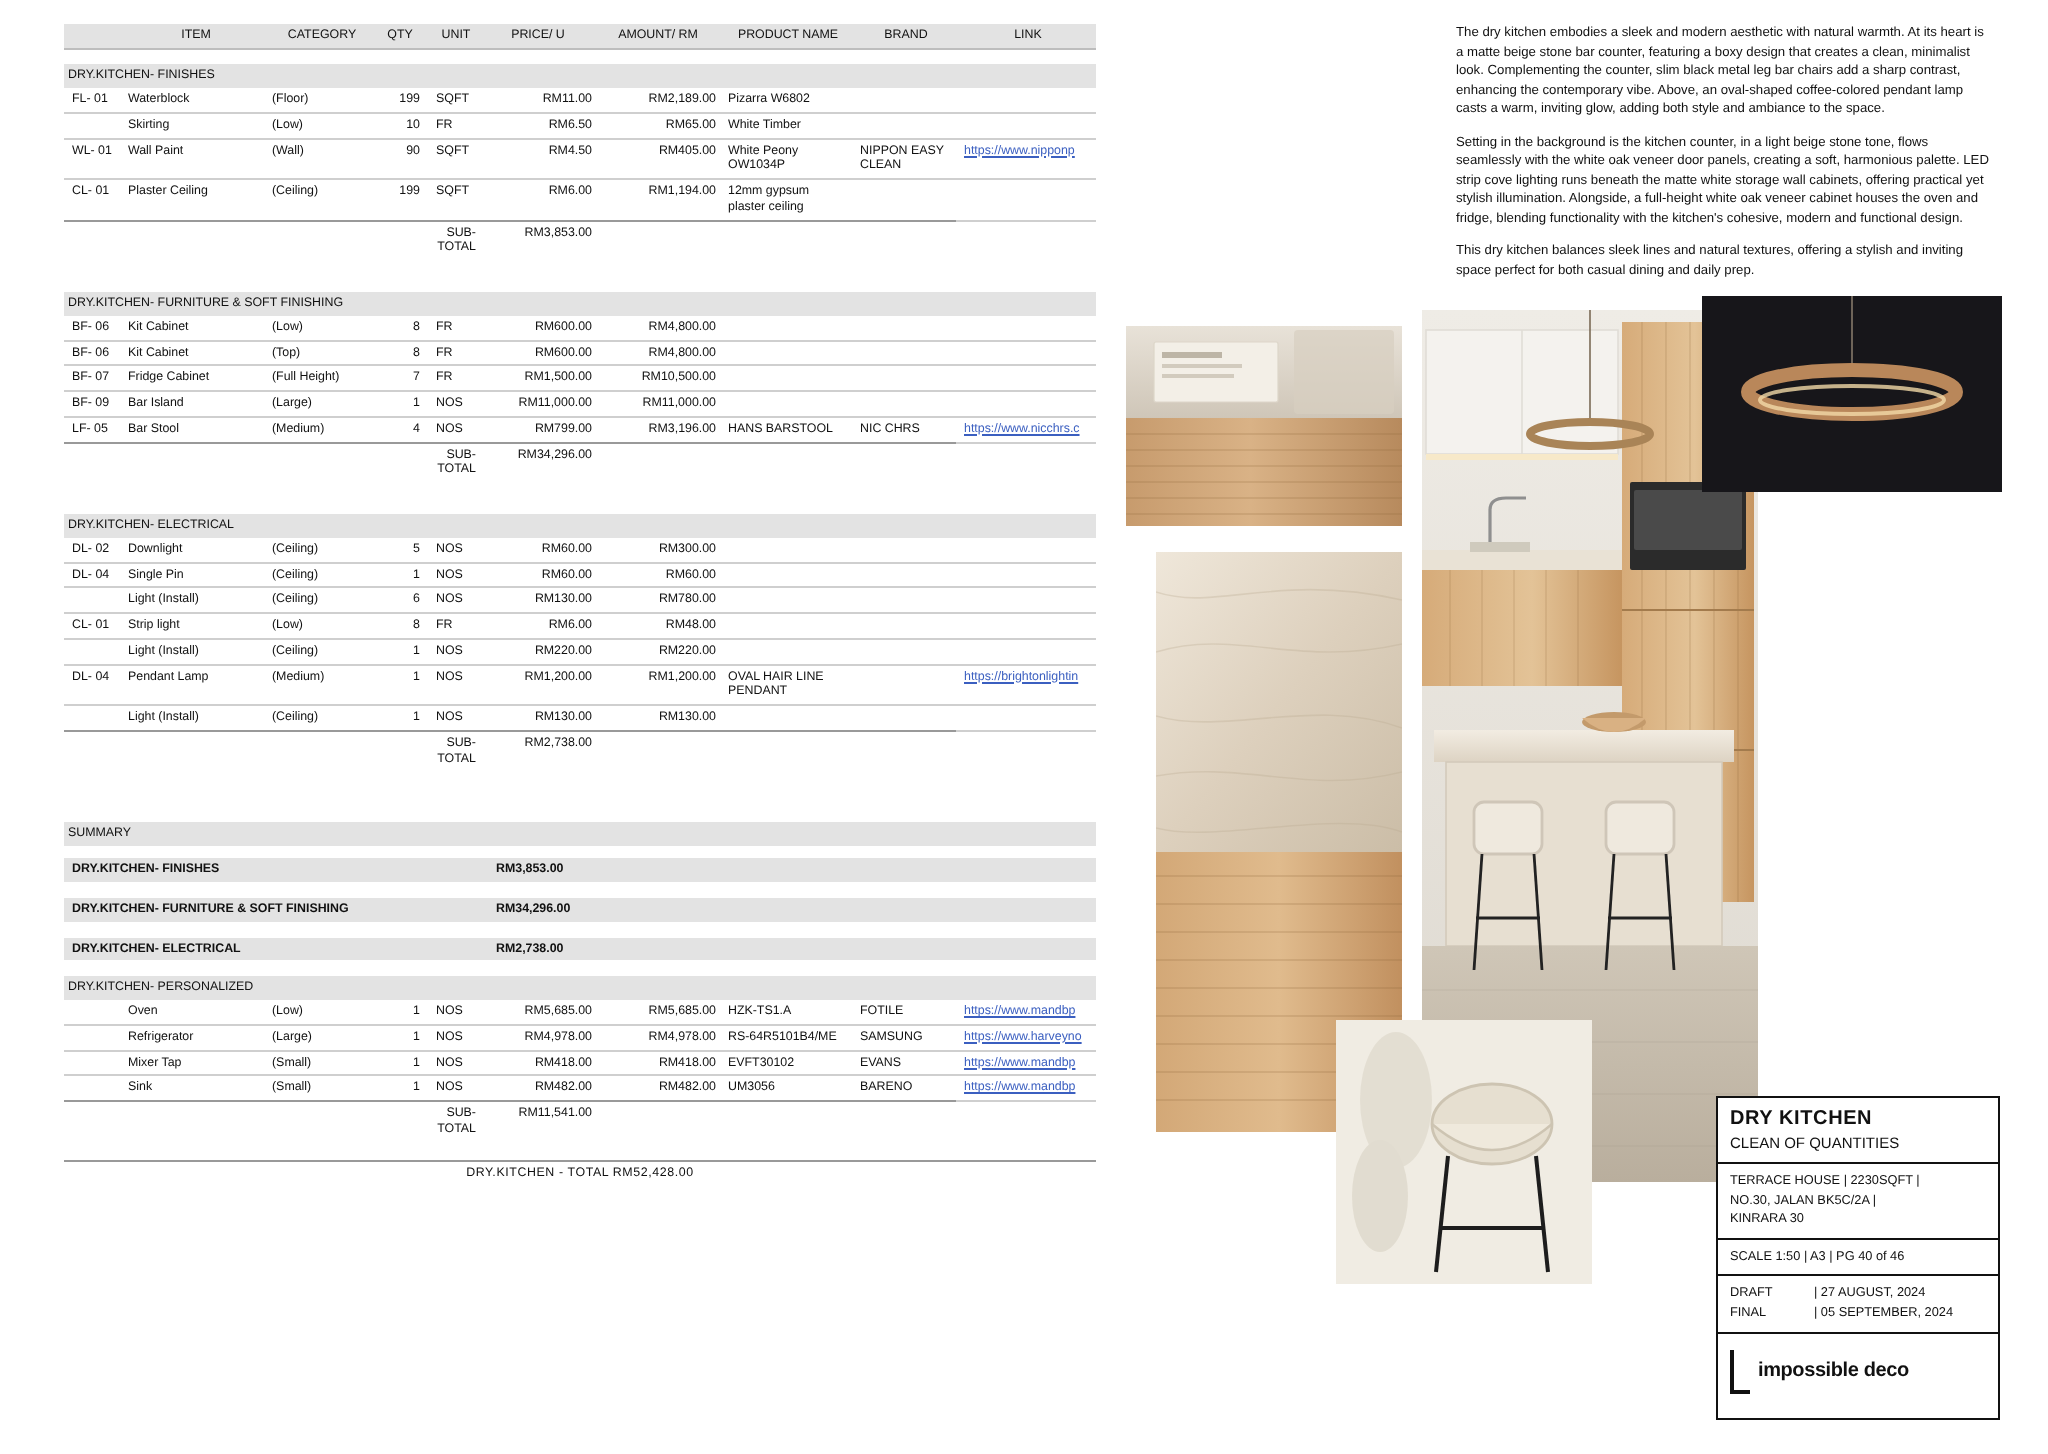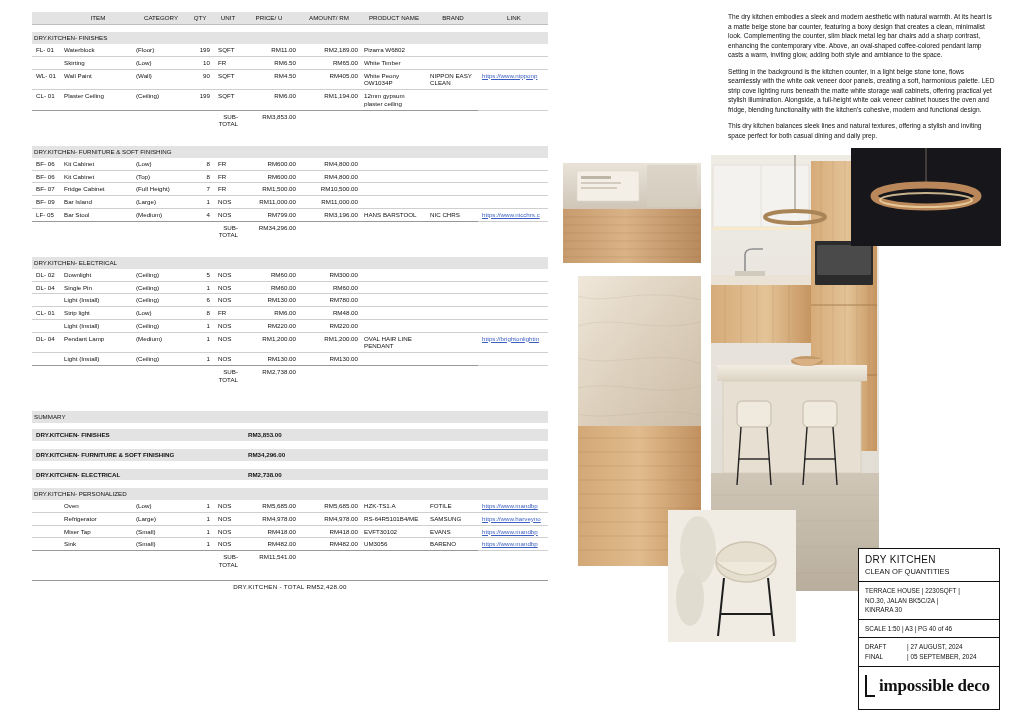--- a/index.html
+++ b/index.html
@@ -106,28 +106,28 @@
   .titleblock {
     position:absolute;
     left:858px; top:548px;
     width:142px; height:162px;
     border:1.2px solid #111;
     background:#fff;
     font-size:6.4px;
   }
   .tb-sec { border-bottom:1px solid #111; padding:4px 6px; }
   .tb-sec:last-child { border-bottom:none; }
-  .tb-title { font-size:10px; font-weight:normal; letter-spacing:0.3px; padding:5px 6px 2px 6px; }
+  .tb-title { font-size:10px; font-weight:bold; letter-spacing:0.3px; padding:5px 6px 2px 6px; }
   .tb-sub { font-size:7.5px; padding:0 6px 5px 6px; }
   .tb-line { line-height:1.5; }
   .tb-draft { display:flex; }
   .tb-draft .k { width:42px; }
   .logo-wrap { padding:8px 6px 6px 6px; display:flex; align-items:center; gap:4px; }
   .logo-mark { width:10px; height:22px; border-left:2px solid #111; border-bottom:2px solid #111; }
-  .logo-text { font-size:17px; font-weight:bold; letter-spacing:-0.2px;font-family:Liberation Serif, serif; }
+  .logo-text { font-size:10px; font-weight:bold; letter-spacing:-0.2px; }
 </style>
 </head>
 <body>
 
 <div class="boq">
   <table class="boq-table">
     <tbody id="boq-body">
         <tr class="hdr-row">
           <td class="c-code" style="text-align: center;"></td>
           <td class="c-item" style="text-align: center;">ITEM</td>

